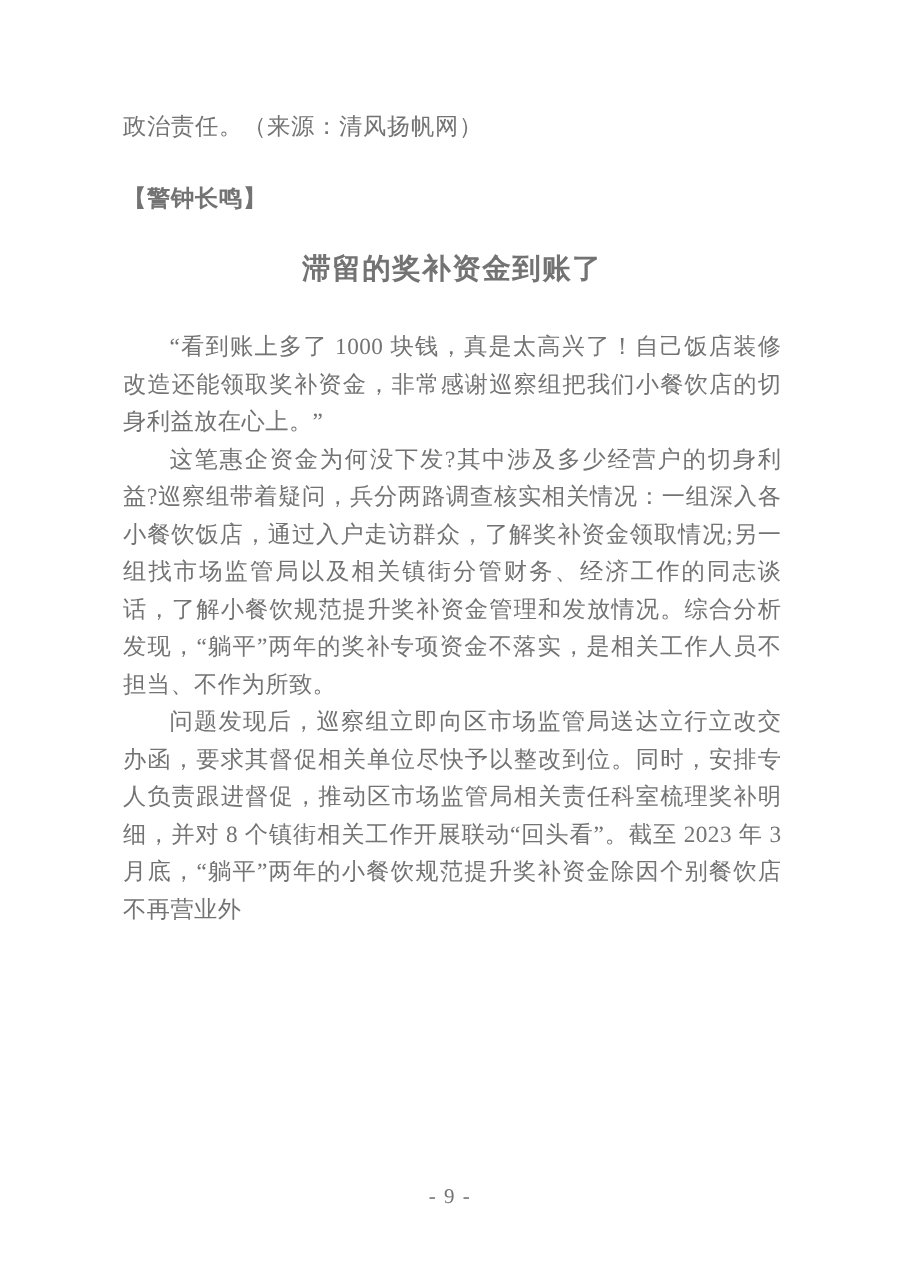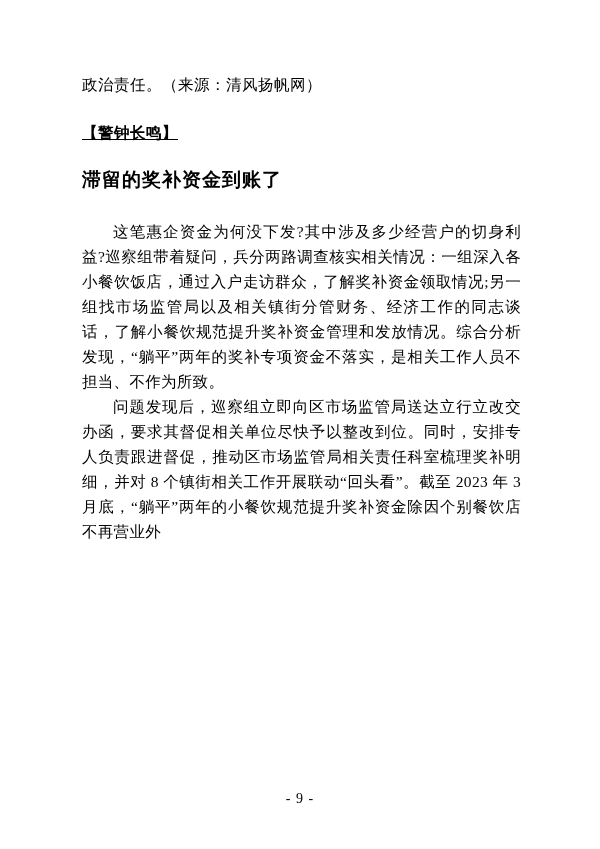--- a/index.html
+++ b/index.html
@@ -6,44 +6,43 @@
     margin: 0;
     padding: 0;
     background: #ffffff;
   }
   .page {
     position: relative;
     width: 600px;
     height: 849px;
     box-sizing: border-box;
     background: #ffffff;
-    color: #000000;
+    color: #737373;
     font-family: "Liberation Serif", "DejaVu Serif", serif;
     padding: 72px 79px 0 82px;
     overflow: hidden;
   }
   .cont-line {
     margin: 0;
     font-size: 15.5px;
     line-height: 25px;
     letter-spacing: 0.5px;
   }
   .section-label {
     margin: 23px 0 0 0;
     font-size: 15.5px;
     font-weight: bold;
     line-height: 25px;
     letter-spacing: 0.5px;
-    text-decoration: underline;
   }
   .article-title {
     margin: 20px 0 0 0;
     font-size: 19px;
     font-weight: bold;
-    text-align: left;
+    text-align: center;
     line-height: 30px;
     letter-spacing: 1px;
   }
   .body-block {
     margin-top: 24px;
   }
   .body-para {
     margin: 0;
     font-size: 15.5px;
     line-height: 25px;
@@ -66,19 +65,20 @@
 
 <div class="page">
 
   <p class="cont-line">政治责任。（来源：清风扬帆网）</p>
 
   <p class="section-label">【警钟长鸣】</p>
 
   <h1 class="article-title">滞留的奖补资金到账了</h1>
 
   <div class="body-block">
+    <p class="body-para">“看到账上多了 1000 块钱，真是太高兴了！自己饭店装修改造还能领取奖补资金，非常感谢巡察组把我们小餐饮店的切身利益放在心上。”</p>
     <p class="body-para">这笔惠企资金为何没下发?其中涉及多少经营户的切身利益?巡察组带着疑问，兵分两路调查核实相关情况：一组深入各小餐饮饭店，通过入户走访群众，了解奖补资金领取情况;另一组找市场监管局以及相关镇街分管财务、经济工作的同志谈话，了解小餐饮规范提升奖补资金管理和发放情况。综合分析发现，“躺平”两年的奖补专项资金不落实，是相关工作人员不担当、不作为所致。</p>
     <p class="body-para">问题发现后，巡察组立即向区市场监管局送达立行立改交办函，要求其督促相关单位尽快予以整改到位。同时，安排专人负责跟进督促，推动区市场监管局相关责任科室梳理奖补明细，并对 8 个镇街相关工作开展联动“回头看”。截至 2023 年 3 月底，“躺平”两年的小餐饮规范提升奖补资金除因个别餐饮店不再营业外</p>
   </div>
 
   <div class="page-number">- 9 -</div>
 
 </div>
 
 </body></html>

